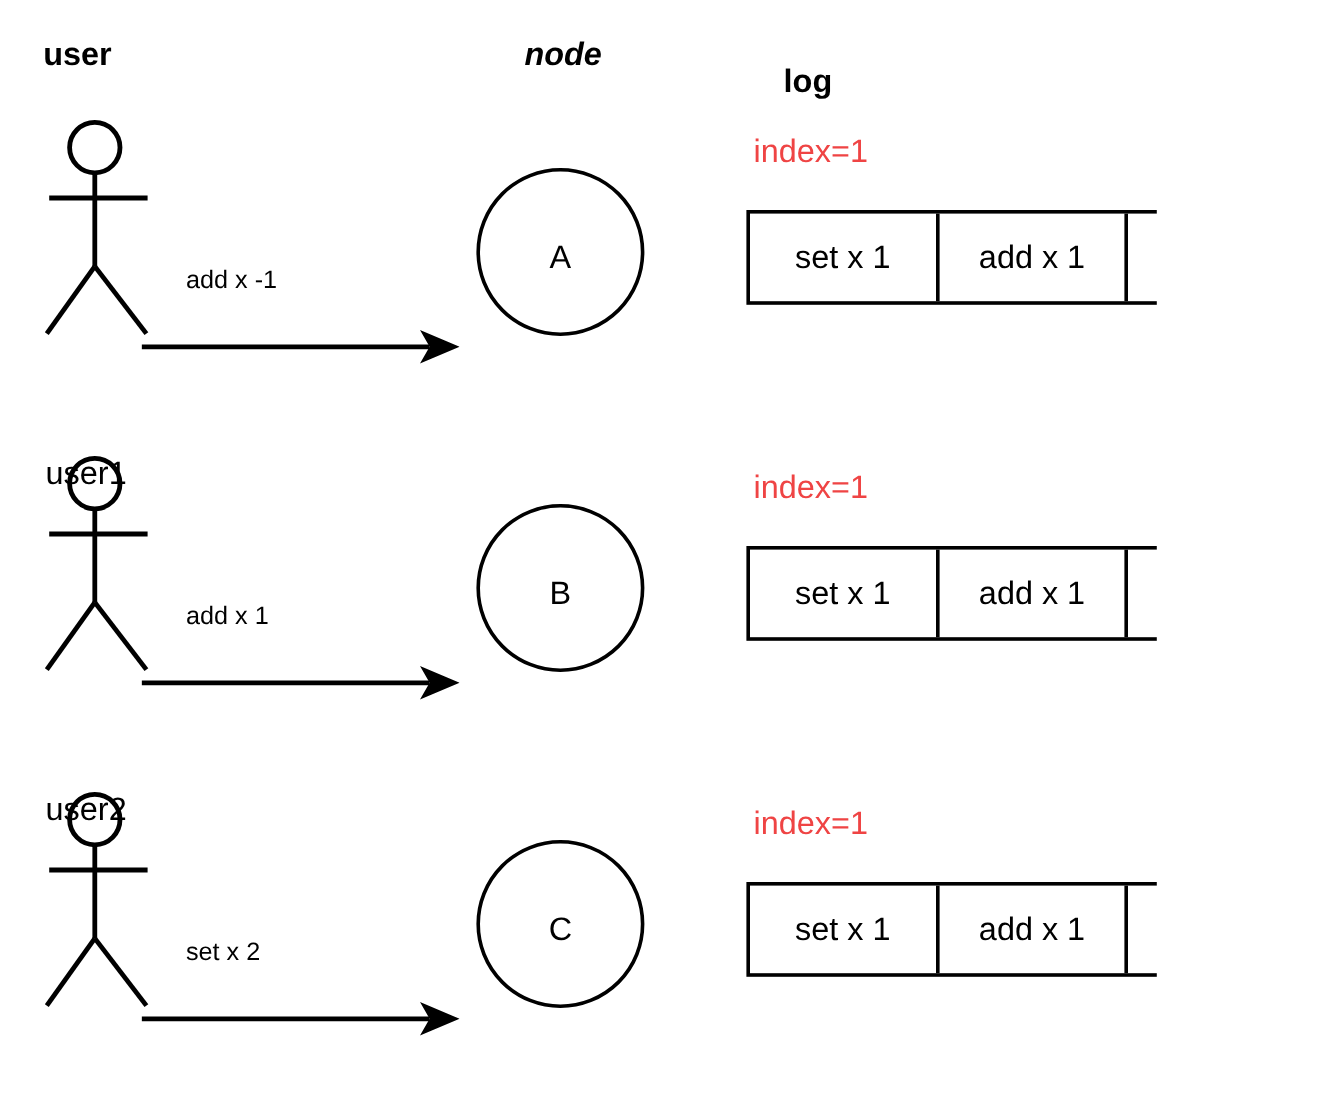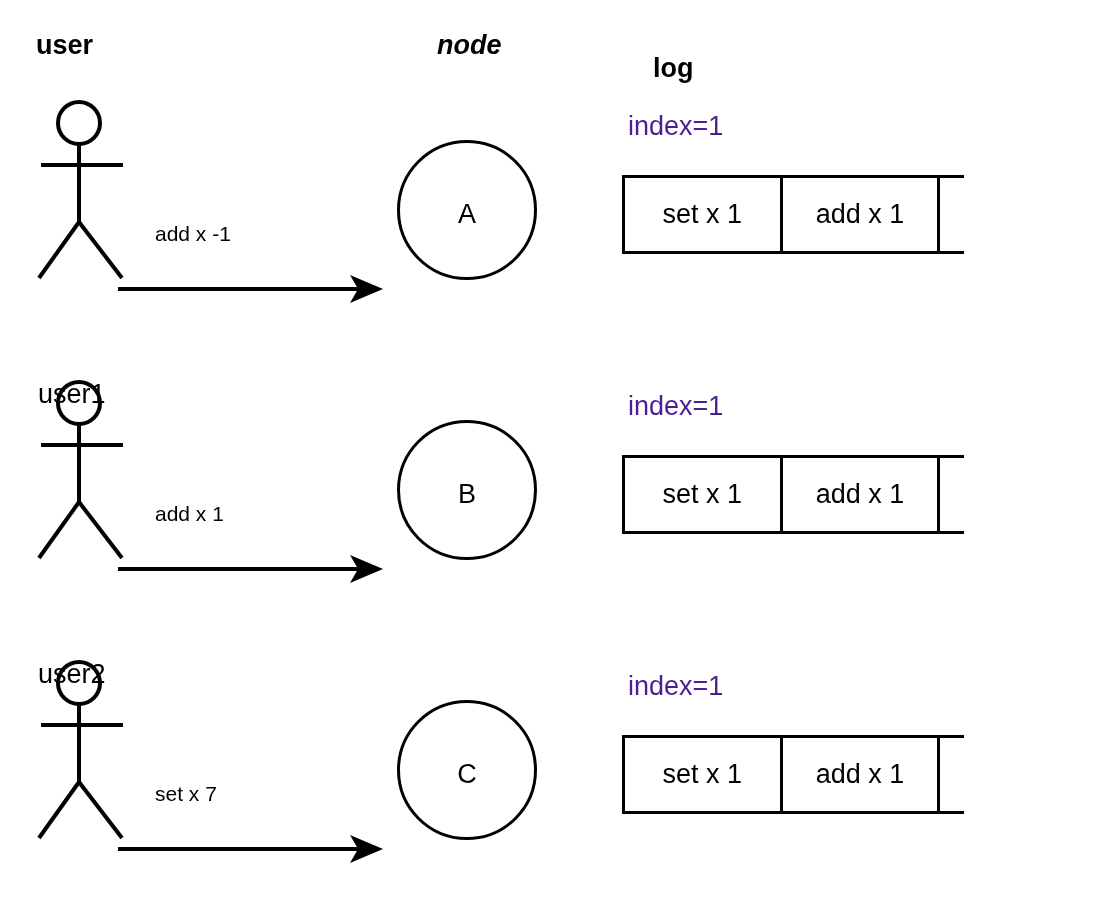--- a/index.html
+++ b/index.html
@@ -111,21 +111,21 @@
   }
 
   
   .log-index {
     position: absolute;
     left: 628px;
     top: 18px;
     font-size: 27px;
     line-height: 1;
     white-space: nowrap;
-    color: #4c1d95;
+    color: #ef4444;
   }
   .log-table {
     position: absolute;
     left: 622px;
     top: 80px;
     width: 476px;
     height: 79px;
     border: 3px solid #000;
     box-sizing: border-box;
     display: flex;
@@ -231,21 +231,21 @@
         <line x1="49" y1="127" x2="92" y2="183" stroke="#000" stroke-width="4"></line>
       </svg>
     </div>
 
     <div class="arrow">
       <svg width="265" height="32" viewBox="0 0 265 32" xmlns="http://www.w3.org/2000/svg">
         <line x1="0" y1="16" x2="240" y2="16" stroke="#000" stroke-width="4"></line>
         <polygon points="265,16 232,2 240,16 232,30" fill="#000"></polygon>
       </svg>
     </div>
-    <div class="arrow-label">set x 7</div>
+    <div class="arrow-label">set x 2</div>
 
     <div class="node-circle">
       <div class="node-label">C</div>
     </div>
 
     <div class="log-index">index=1</div>
     <div class="log-table">
       <div class="log-cell">set x 1</div>
       <div class="log-cell">add x 1</div>
       <div class="log-cell"></div>

